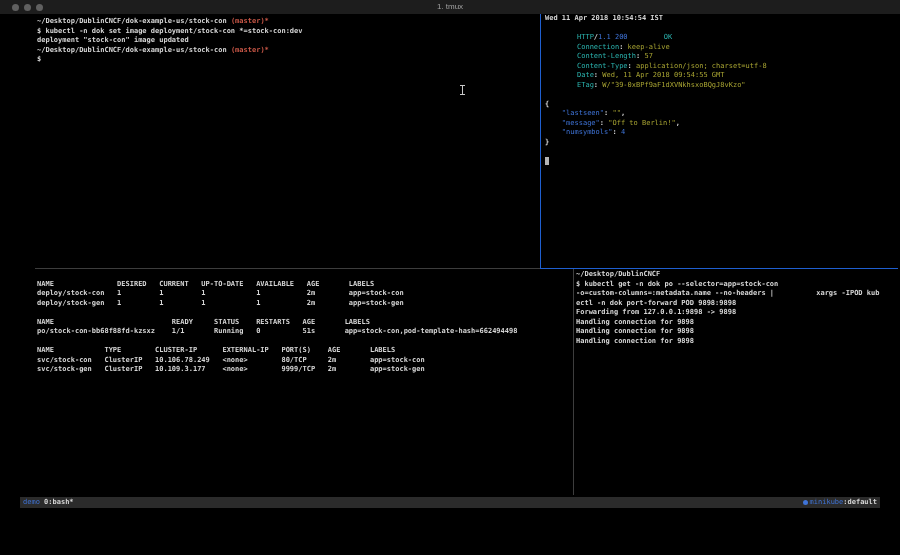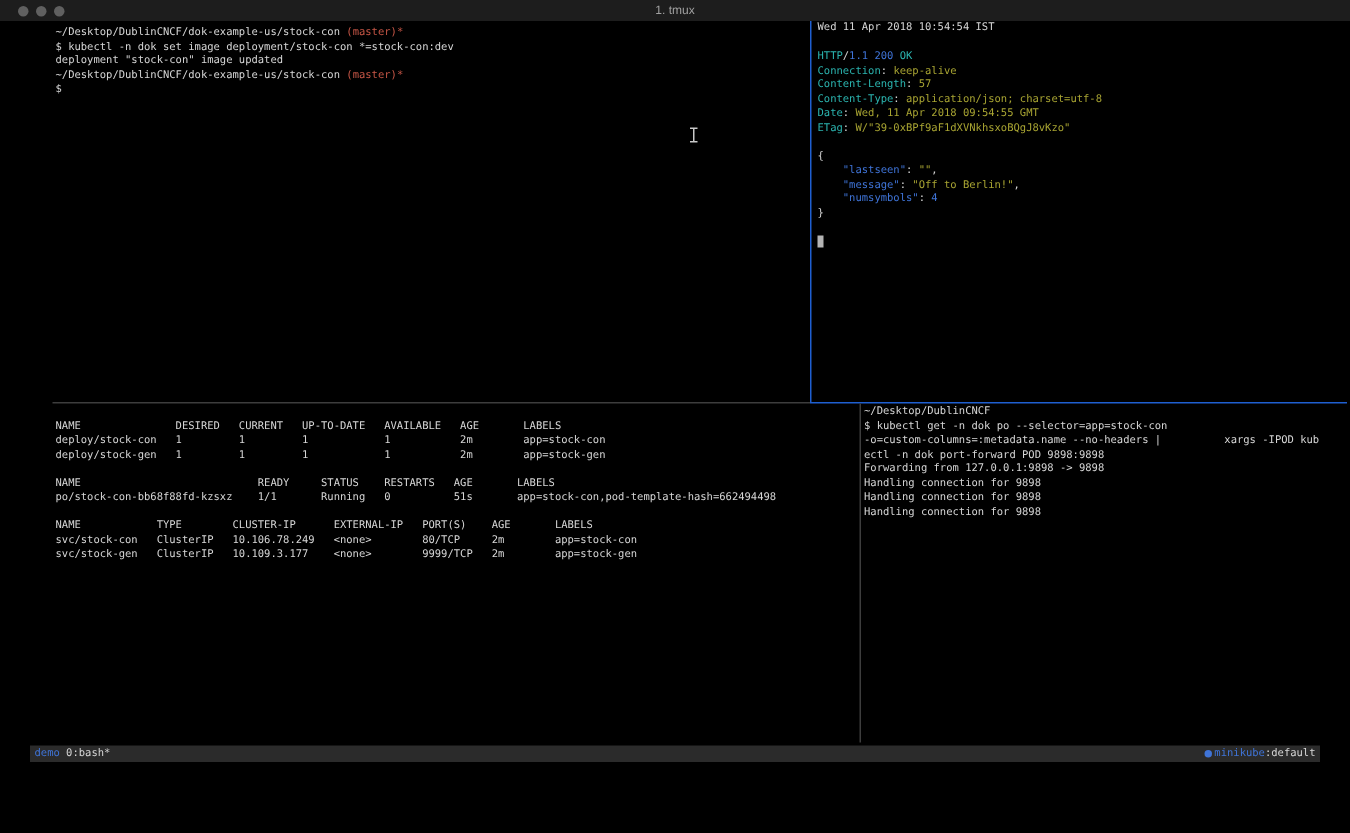--- a/index.html
+++ b/index.html
@@ -15,21 +15,21 @@
   .tline{height:9.5px;line-height:9.5px;white-space:pre;}
   #p-tl{left:37px;top:3px;width:500px;}
   #p-tr{left:545px;top:0;width:350px;}
   #p-bl{left:37px;top:256px;width:510px;}
   #p-br{left:576px;top:256px;width:322px;}
   .border{position:absolute;}
   #b1{left:540px;top:0;width:1px;height:254px;background:var(--border_active);}
   #b2{left:35px;top:254px;width:505px;height:1px;background:var(--border_inactive);}
   #b3{left:540px;top:254px;width:358px;height:1px;background:var(--border_active);}
   #b4{left:573px;top:255px;width:1px;height:226px;background:var(--border_inactive);}
-  .c-fg{color:var(--fg);} .c-red{color:var(--red);} .c-cyan{color:var(--cyan);}
+  .c-fg{color:var(--fg);font-weight:bold;} .c-red{color:var(--red);font-weight:bold;} .c-cyan{color:var(--cyan);margin-left:32px;}
   .c-yellow{color:var(--yellow);} .c-blue{color:var(--blue);}
   .c-cursor{background:#b4b4b4;color:transparent;}
   .ibeam{position:absolute;left:459px;top:71px;width:7px;height:10px;}
   .ibeam::before{content:"";position:absolute;left:3px;top:1px;bottom:1px;width:1px;background:#c8c8c8;}
   .ibeam::after{content:"";position:absolute;left:1px;top:0;width:5px;height:1px;background:#c8c8c8;
                 box-shadow:0 9px 0 #c8c8c8;}
   .statusbar{position:absolute;top:497px;left:20px;right:20px;height:11px;background:var(--statusbar_bg);
              display:flex;justify-content:space-between;align-items:flex-end;font-size:7px;padding:0 3px;}
   .statusbar .tline{display:inline;height:auto;line-height:11px;}
   .sb-left,.sb-right{display:flex;align-items:center;}

